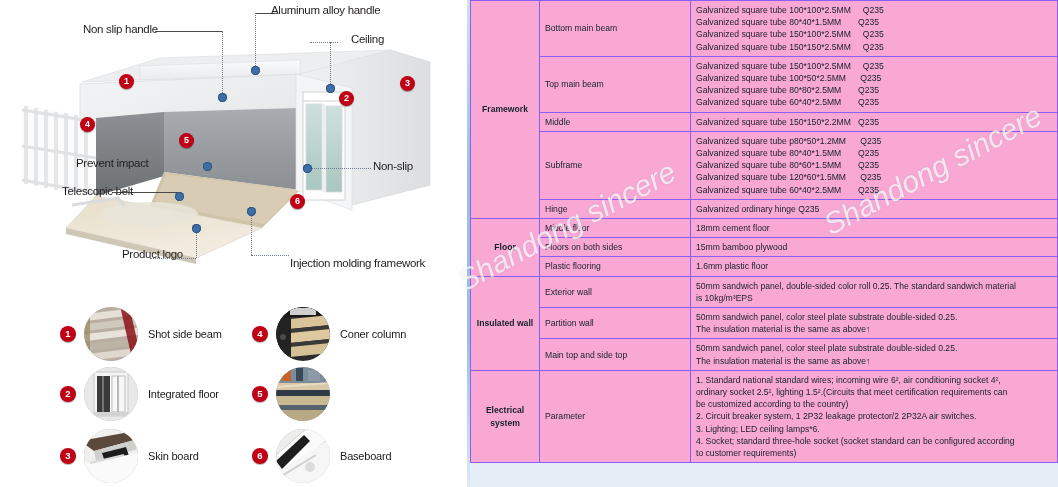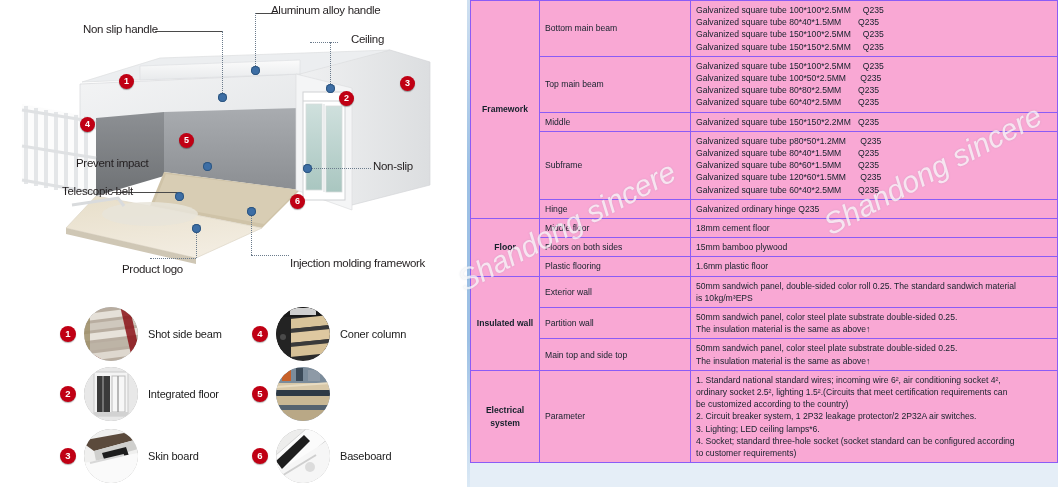--- a/index.html
+++ b/index.html
@@ -225,21 +225,21 @@
       <div class="num" style="left:80px;top:117px;">4</div>
       <div class="num" style="left:179px;top:133px;">5</div>
       <div class="num" style="left:290px;top:194px;">6</div>
 
       <div class="lbl" style="left:83px;top:23px;">Non slip handle</div>
       <div class="lbl" style="left:271px;top:4px;">Aluminum alloy handle</div>
       <div class="lbl" style="left:351px;top:33px;">Ceiling</div>
       <div class="lbl" style="left:76px;top:133px;margin-top:24px;">Prevent impact</div>
       <div class="lbl" style="left:62px;top:185px;">Telescopic belt</div>
       <div class="lbl" style="left:373px;top:160px;">Non-slip</div>
-      <div class="lbl" style="left:122px;top:263px;">Product logo</div>
+      <div class="lbl" style="left:122px;top:248px;">Product logo</div>
       <div class="lbl" style="left:290px;top:257px;">Injection molding framework</div>
     </div>
 
     <div class="features">
 
       <div class="feat" style="left:60px;top:19px;">
         <div class="bullet">1</div>
         <div class="thumb">
           <svg width="54" height="54" viewBox="0 0 54 54">
             <defs>

